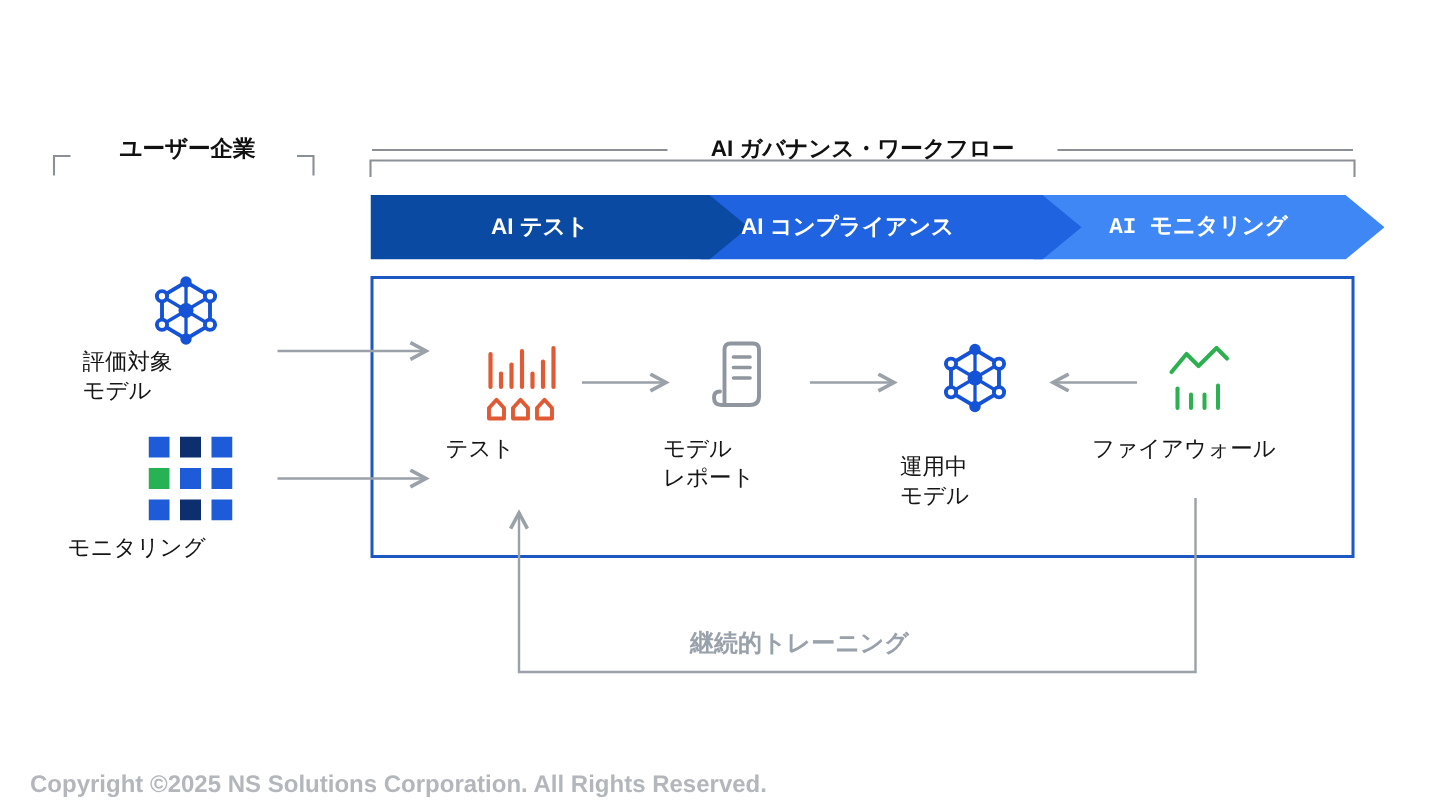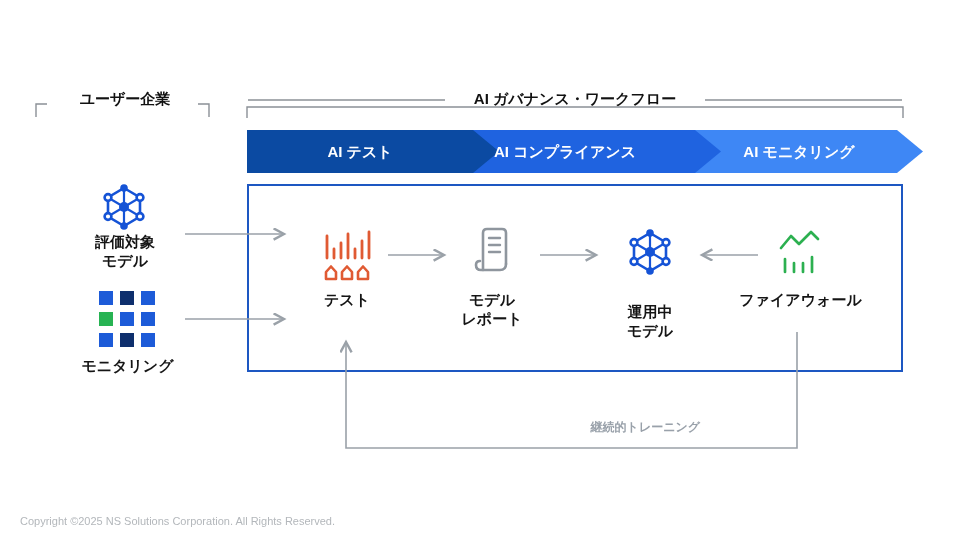--- a/index.html
+++ b/index.html
@@ -1,25 +1,25 @@
 <!DOCTYPE html>
 <html><head>
 <meta charset="utf-8">
 <style>
   html,body{margin:0;padding:0;background:#fff;}
   #slide{position:relative;width:960px;height:540px;background:#ffffff;overflow:hidden;
          font-family:"Liberation Sans","DejaVu Sans",sans-serif;color:#1a1a1a;padding-left:16px;}
   .abs{position:absolute;}
   .ttl{font-weight:bold;font-size:15px;text-align:center;color:#111;}
-  .lbl{font-weight:bold;font-size:15px;line-height:19px;text-align:center;color:#151515;}
+  .lbl{font-weight:normal;font-size:15px;line-height:19px;text-align:left;color:#151515;}
   .stage-lbl{font-weight:bold;font-size:15px;color:#ffffff;text-align:center;line-height:43px;height:43px;}
   #main-box{left:247px;top:184px;width:656px;height:188px;border:2px solid #1d57c2;
             box-sizing:border-box;background:#ffffff;}
-  #feedback-label{font-weight:bold;font-size:12px;color:#99a1aa;text-align:right;}
-  #copyright{font-size:11px;color:#b3b7bb;font-weight:normal;}
+  #feedback-label{font-weight:bold;font-size:16px;color:#99a1aa;text-align:left;}
+  #copyright{font-size:16px;color:#b3b7bb;font-weight:bold;}
   svg{display:block;}
   .net-edge{stroke:#1553d6;fill:none;}
   .net-node-fill{fill:#1553d6;}
   .net-node-ring{fill:#ffffff;stroke:#1553d6;stroke-width:2.6;}
   .test-stroke{stroke:#e05a33;fill:none;stroke-linecap:round;stroke-linejoin:round;}
   .report-stroke{stroke:#8f969e;fill:none;stroke-linecap:round;stroke-linejoin:round;}
   .mon-stroke{stroke:#2cb050;fill:none;stroke-linecap:round;stroke-linejoin:round;}
   .conn{stroke:#9aa1a8;stroke-width:1.6;fill:none;}
   .bracket{stroke:#8b9096;stroke-width:1.4;fill:none;}
 </style>
@@ -33,21 +33,21 @@
 
   <div class="abs" id="main-box"></div>
 
   <svg class="abs" style="left:247px;top:130px;" width="676" height="43" viewBox="0 0 676 43">
     <polygon points="442,0 650,0 676,21.5 650,43 442,43" fill="#3e87f5"></polygon>
     <polygon points="220,0 448,0 474,21.5 448,43 220,43" fill="#1f63e0"></polygon>
     <polygon points="0,0 226,0 252,21.5 226,43 0,43" fill="#0b4aa2"></polygon>
   </svg>
   <div class="abs stage-lbl" style="left:260px;top:130px;width:200px;">AI テスト</div>
   <div class="abs stage-lbl" style="left:465px;top:130px;width:200px;text-align:center;">AI コンプライアンス</div>
-  <div class="abs stage-lbl" style="left:699px;top:130px;width:200px;">AI モニタリング</div>
+  <div class="abs stage-lbl" style="left:699px;top:130px;width:200px;font-family:Liberation Mono, monospace;">AI モニタリング</div>
 
   <svg class="abs" style="left:100px;top:183px;" width="48" height="48" viewBox="0 0 48 48">
     <path class="net-edge" stroke-width="2.6" d="M24,5 L40,14.5 L40,33.5 L24,43 L8,33.5 L8,14.5 Z"></path>
     <g class="net-edge" stroke-width="2.2">
       <path d="M24,24 L24,5"></path>
         <path d="M24,24 L40,14.5"></path>
         <path d="M24,24 L40,33.5"></path>
       <path d="M24,24 L24,43"></path>
         <path d="M24,24 L8,33.5"></path>
         <path d="M24,24 L8,14.5"></path>

